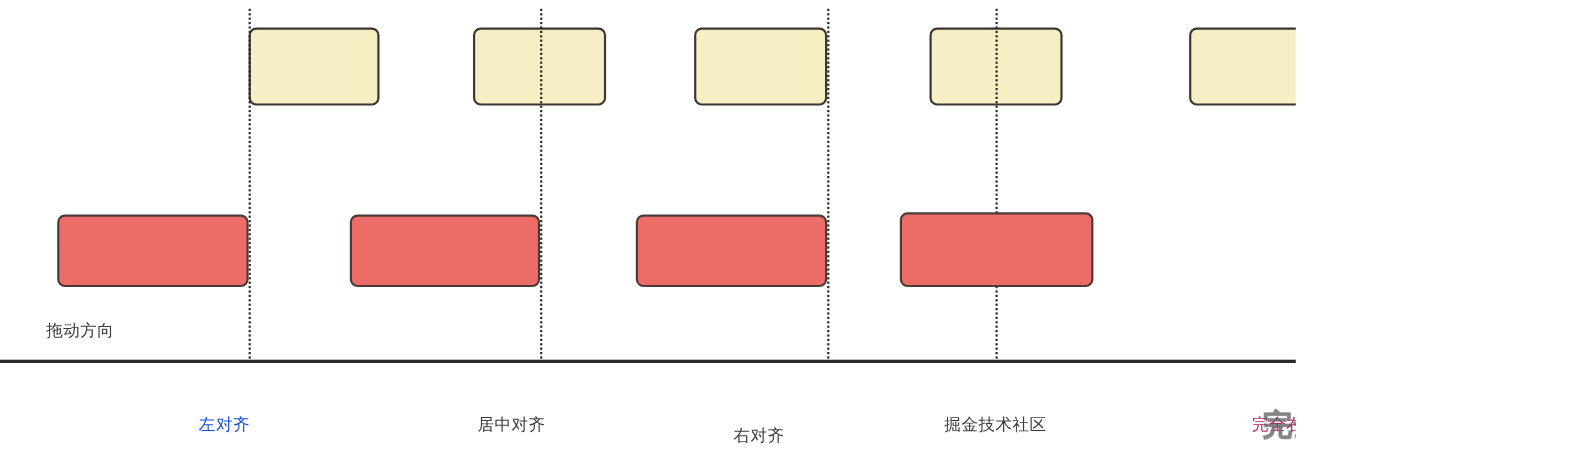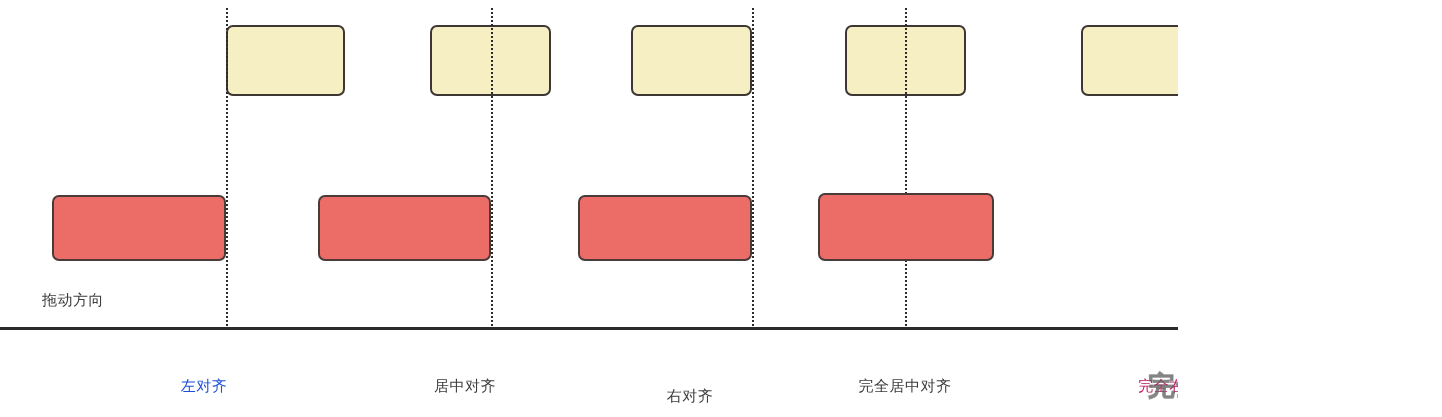--- a/index.html
+++ b/index.html
@@ -116,19 +116,19 @@
   <div class="box box-drag" style="left: 1202px; top: 195px; width: 171px; height: 66px; background: rgb(236, 109, 104); border-color: rgb(74, 59, 57);"></div>
 
   <div class="caption" style="left: 42px; top: 291px; color: rgb(59, 59, 59);">拖动方向</div>
 
   <div class="axis-line" style="top: 327px; left: 0px; width: 1424px; border-top-color: rgb(43, 43, 43);"></div>
   <div class="axis-arrow" style="left: 1422px; top: 319px; border-left-color: rgb(43, 43, 43);"></div>
 
   <div class="axis-label" style="left: 204px; top: 377px; color: #1d4ed8;">左对齐</div>
   <div class="axis-label" style="left: 465px; top: 377px; color: rgb(59, 59, 59);">居中对齐</div>
   <div class="axis-label" style="left: 690px; top: 387px; color: rgb(59, 59, 59);">右对齐</div>
-  <div class="axis-label" style="left: 905px; top: 377px; color: rgb(59, 59, 59);">完全居中对齐</div>
+  <div class="axis-label" style="left: 905px; top: 377px; color: rgb(59, 59, 59);">掘金技术社区</div>
   <div class="axis-label" style="left: 1177px; top: 377px; color: #be185d;">完全右对齐</div>
 
   <div class="watermark wm-sub" style="left: 1213px; top: 382px;">CSDN @朴.shu</div>
   <div class="watermark wm-main" style="left: 1148px; top: 368px;">完全右对齐 @朴shu</div>
 
 </div>
 
 </body></html>

